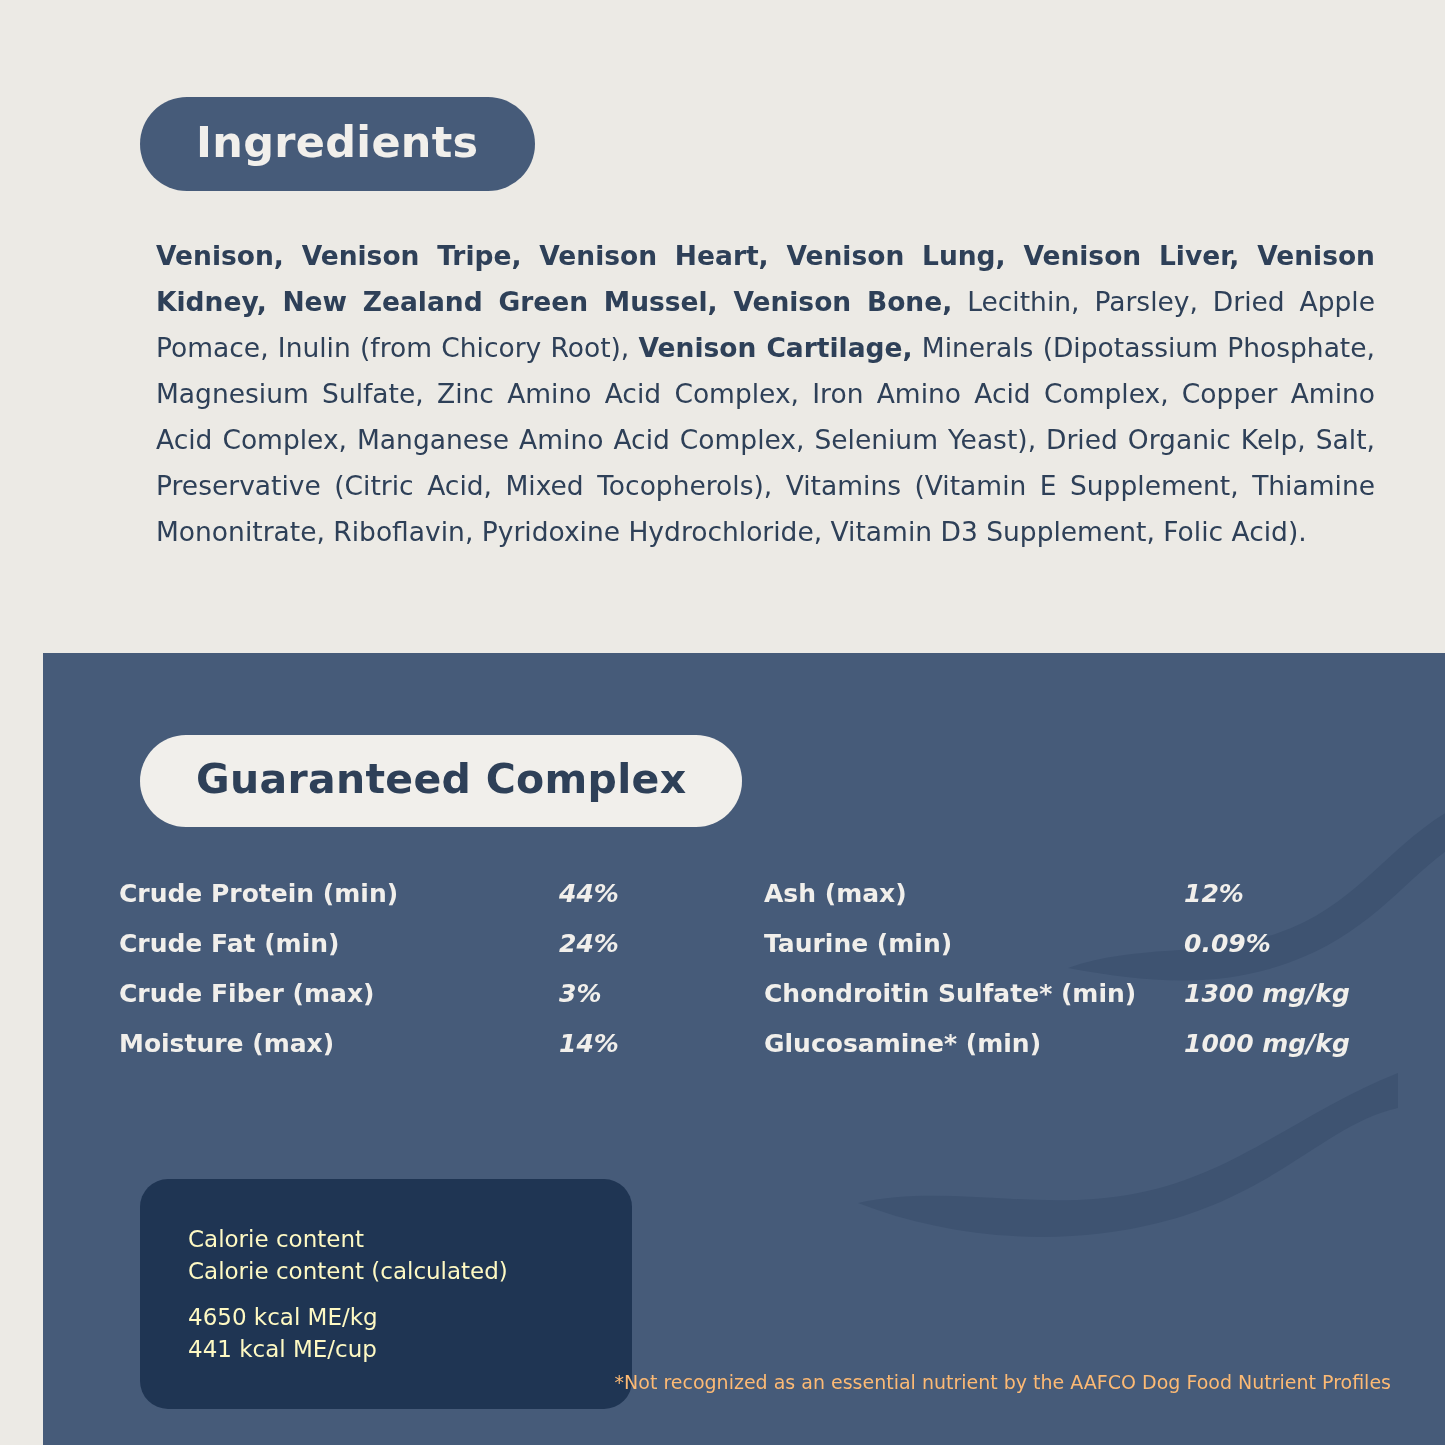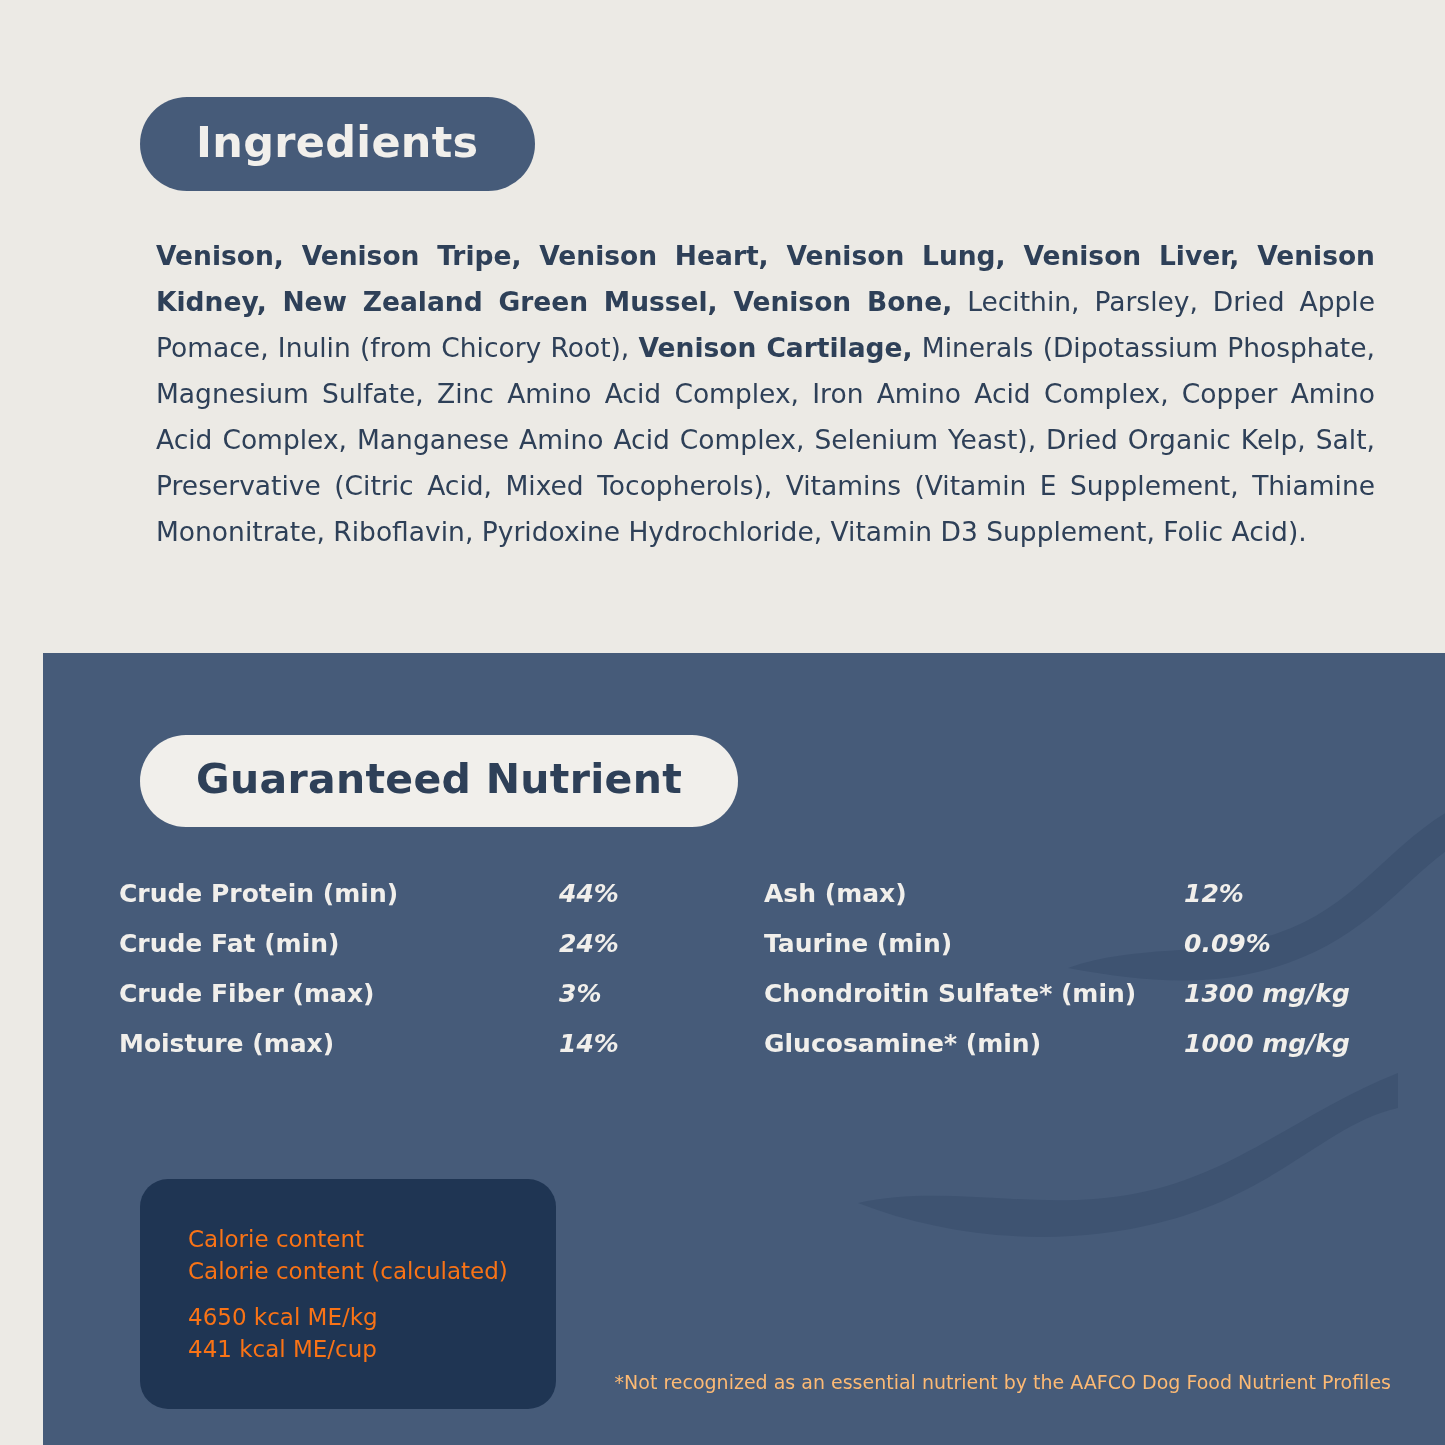--- a/index.html
+++ b/index.html
@@ -93,24 +93,24 @@
   .ga-value {
     font-size: 25px;
     font-weight: bold;
     font-style: italic;
   }
 
   .calorie-box {
     position: absolute;
     left: 97px;
     bottom: 36px;
-    width: 416px;
+    width: 492px;
     background: #1f3553;
     border-radius: 28px;
-    color: #f97316;
+    color: #fef9c3;
     padding: 44px 0 44px 48px;
     box-sizing: border-box;
     z-index: 3;
   }
   .calorie-line {
     font-size: 23px;
     line-height: 32px;
   }
   .calorie-gap {
     height: 14px;
@@ -137,21 +137,21 @@
 
   <section class="analysis-section">
 
     <svg class="swoosh" style="top:130px; right:0px;" width="420" height="260" viewBox="0 0 420 260">
       <path d="M420 10 C 330 40, 300 120, 210 150 C 140 175, 70 160, 0 185 C 80 200, 150 205, 220 180 C 320 145, 350 70, 420 45 Z" fill="#3e5371"></path>
     </svg>
     <svg class="swoosh" style="top:400px; right:90px;" width="540" height="200" viewBox="0 0 540 200">
       <path d="M540 20 C 440 60, 380 120, 280 140 C 180 160, 90 130, 0 150 C 90 185, 200 195, 300 170 C 420 140, 470 70, 540 55 Z" fill="#3e5371"></path>
     </svg>
 
-    <div class="pill pill-light">Guaranteed Nutrient</div>
+    <div class="pill pill-light">Guaranteed Complex</div>
 
     <div class="ga-grid">
       <div class="ga-label">Crude Protein (min)</div>
       <div class="ga-value">44%</div>
       <div class="ga-label">Ash (max)</div>
       <div class="ga-value">12%</div>
 
       <div class="ga-label">Crude Fat (min)</div>
       <div class="ga-value">24%</div>
       <div class="ga-label">Taurine (min)</div>

